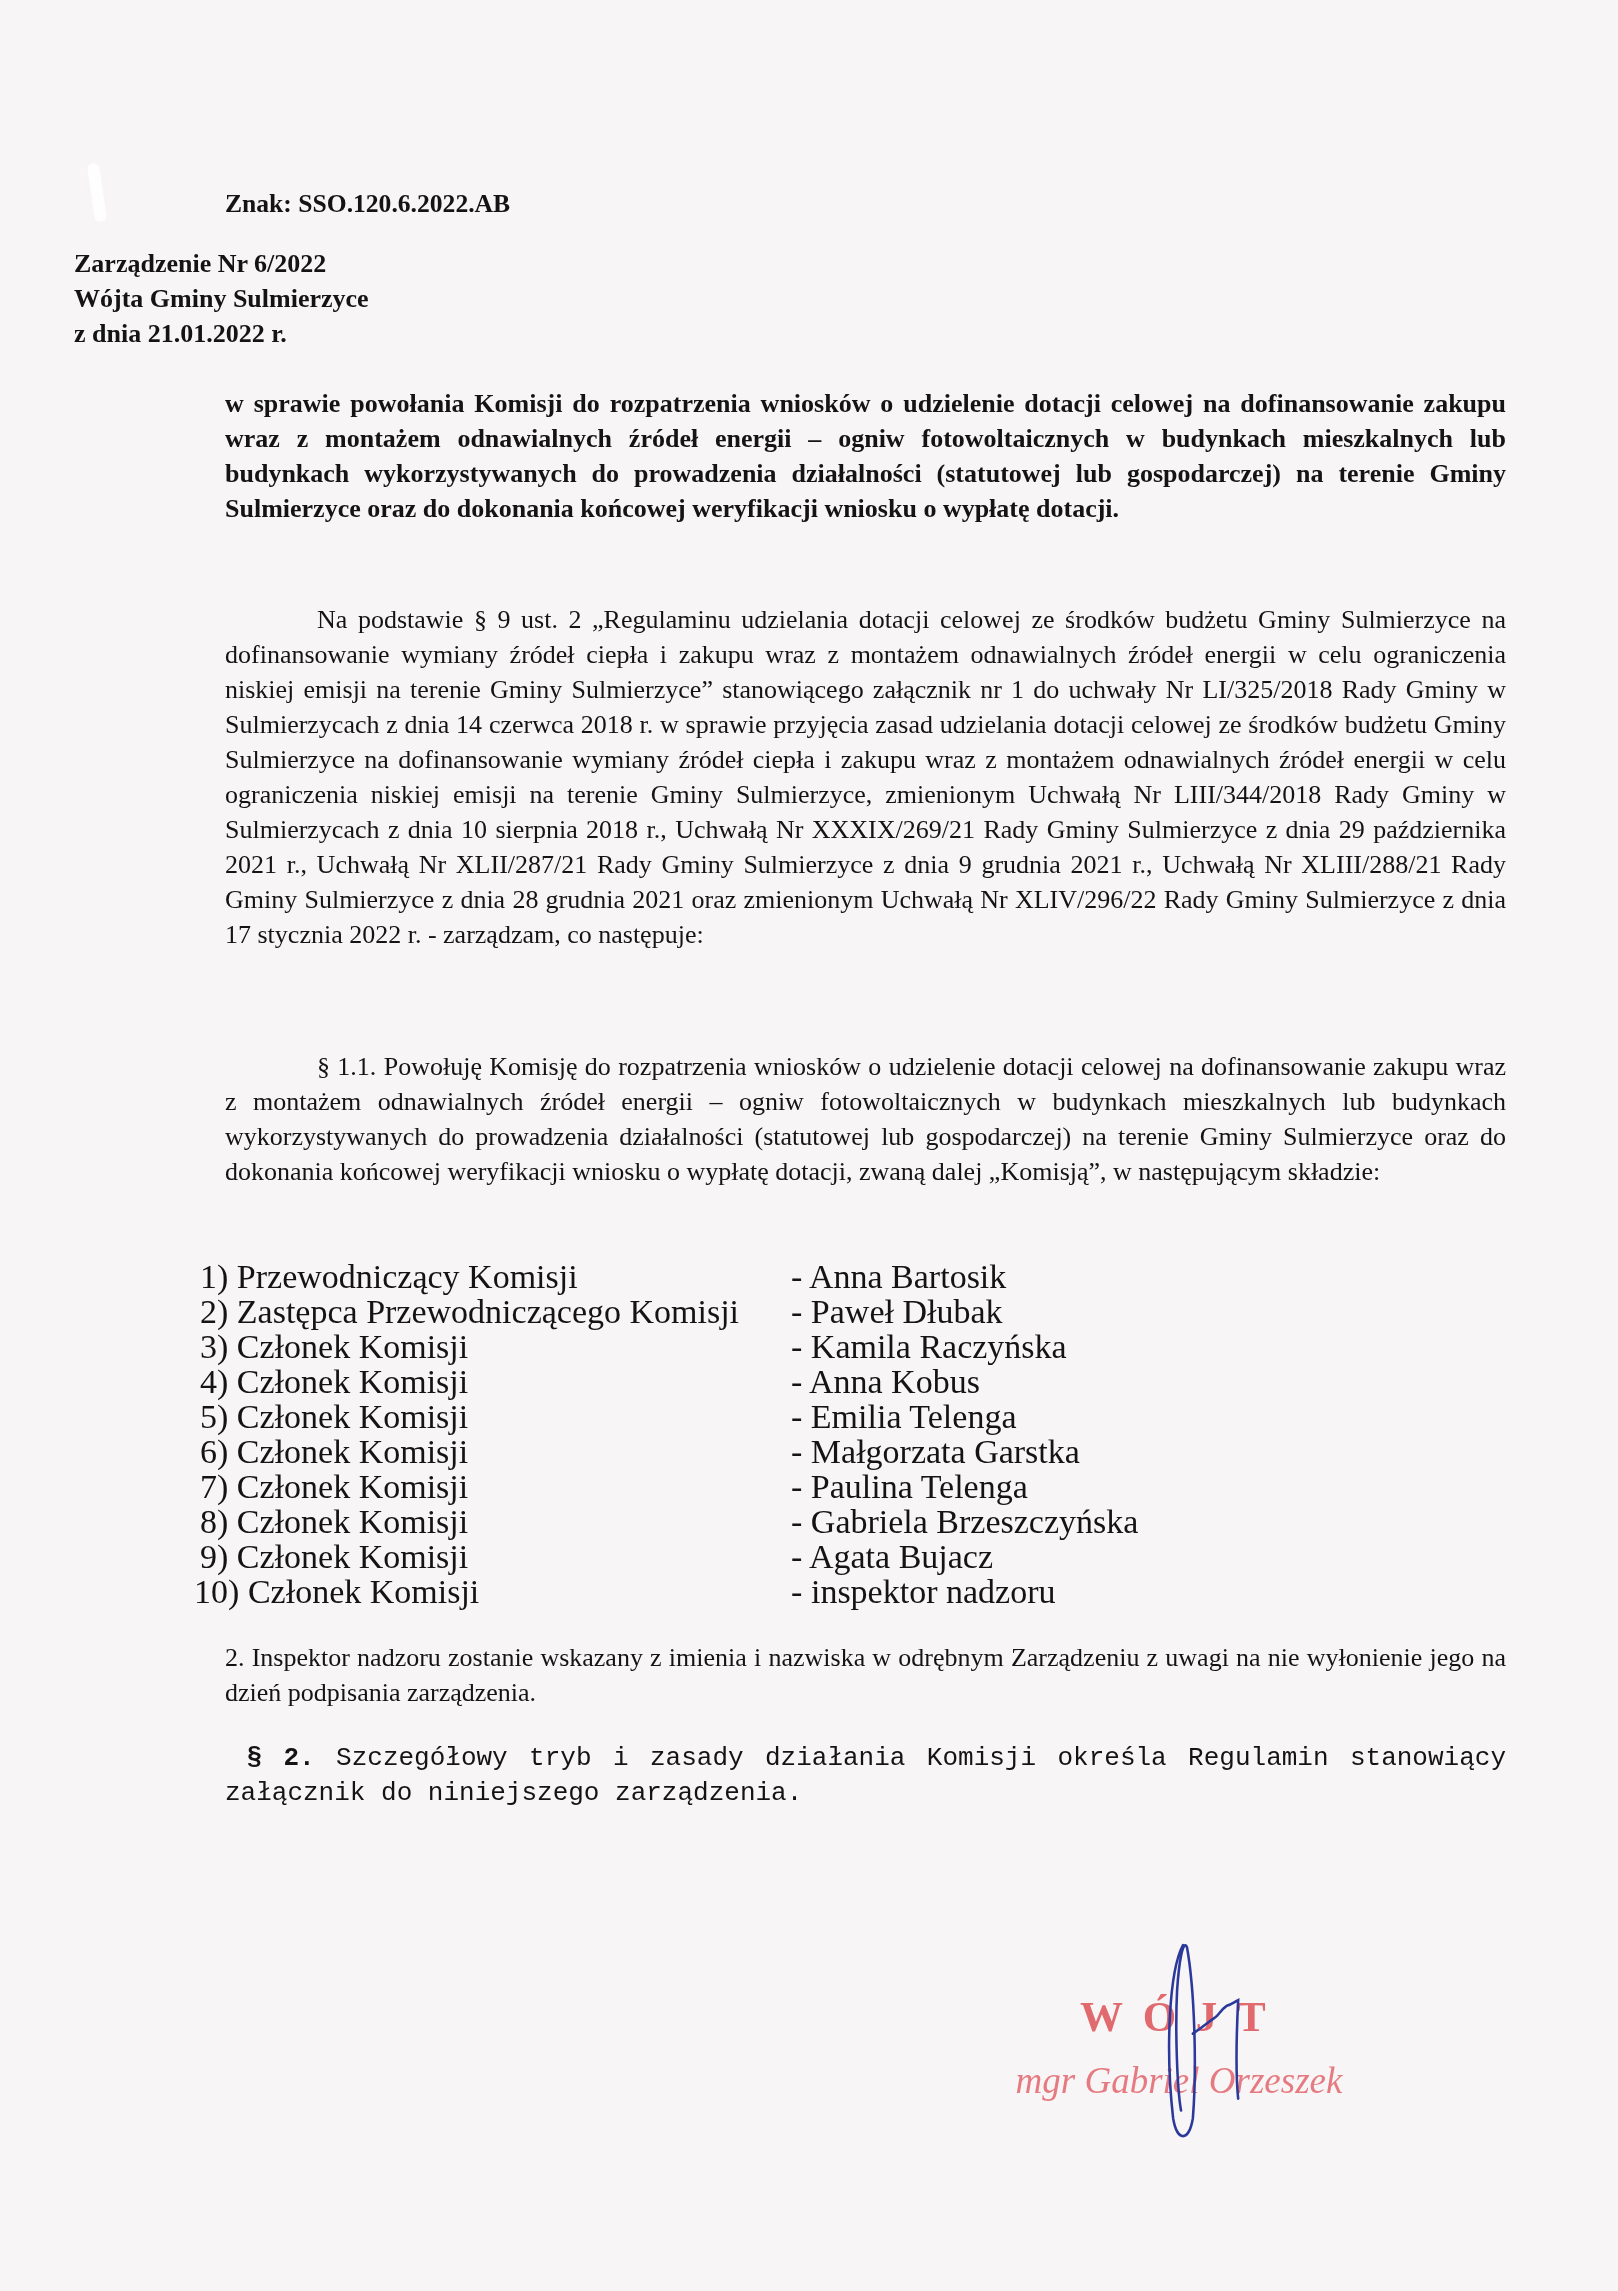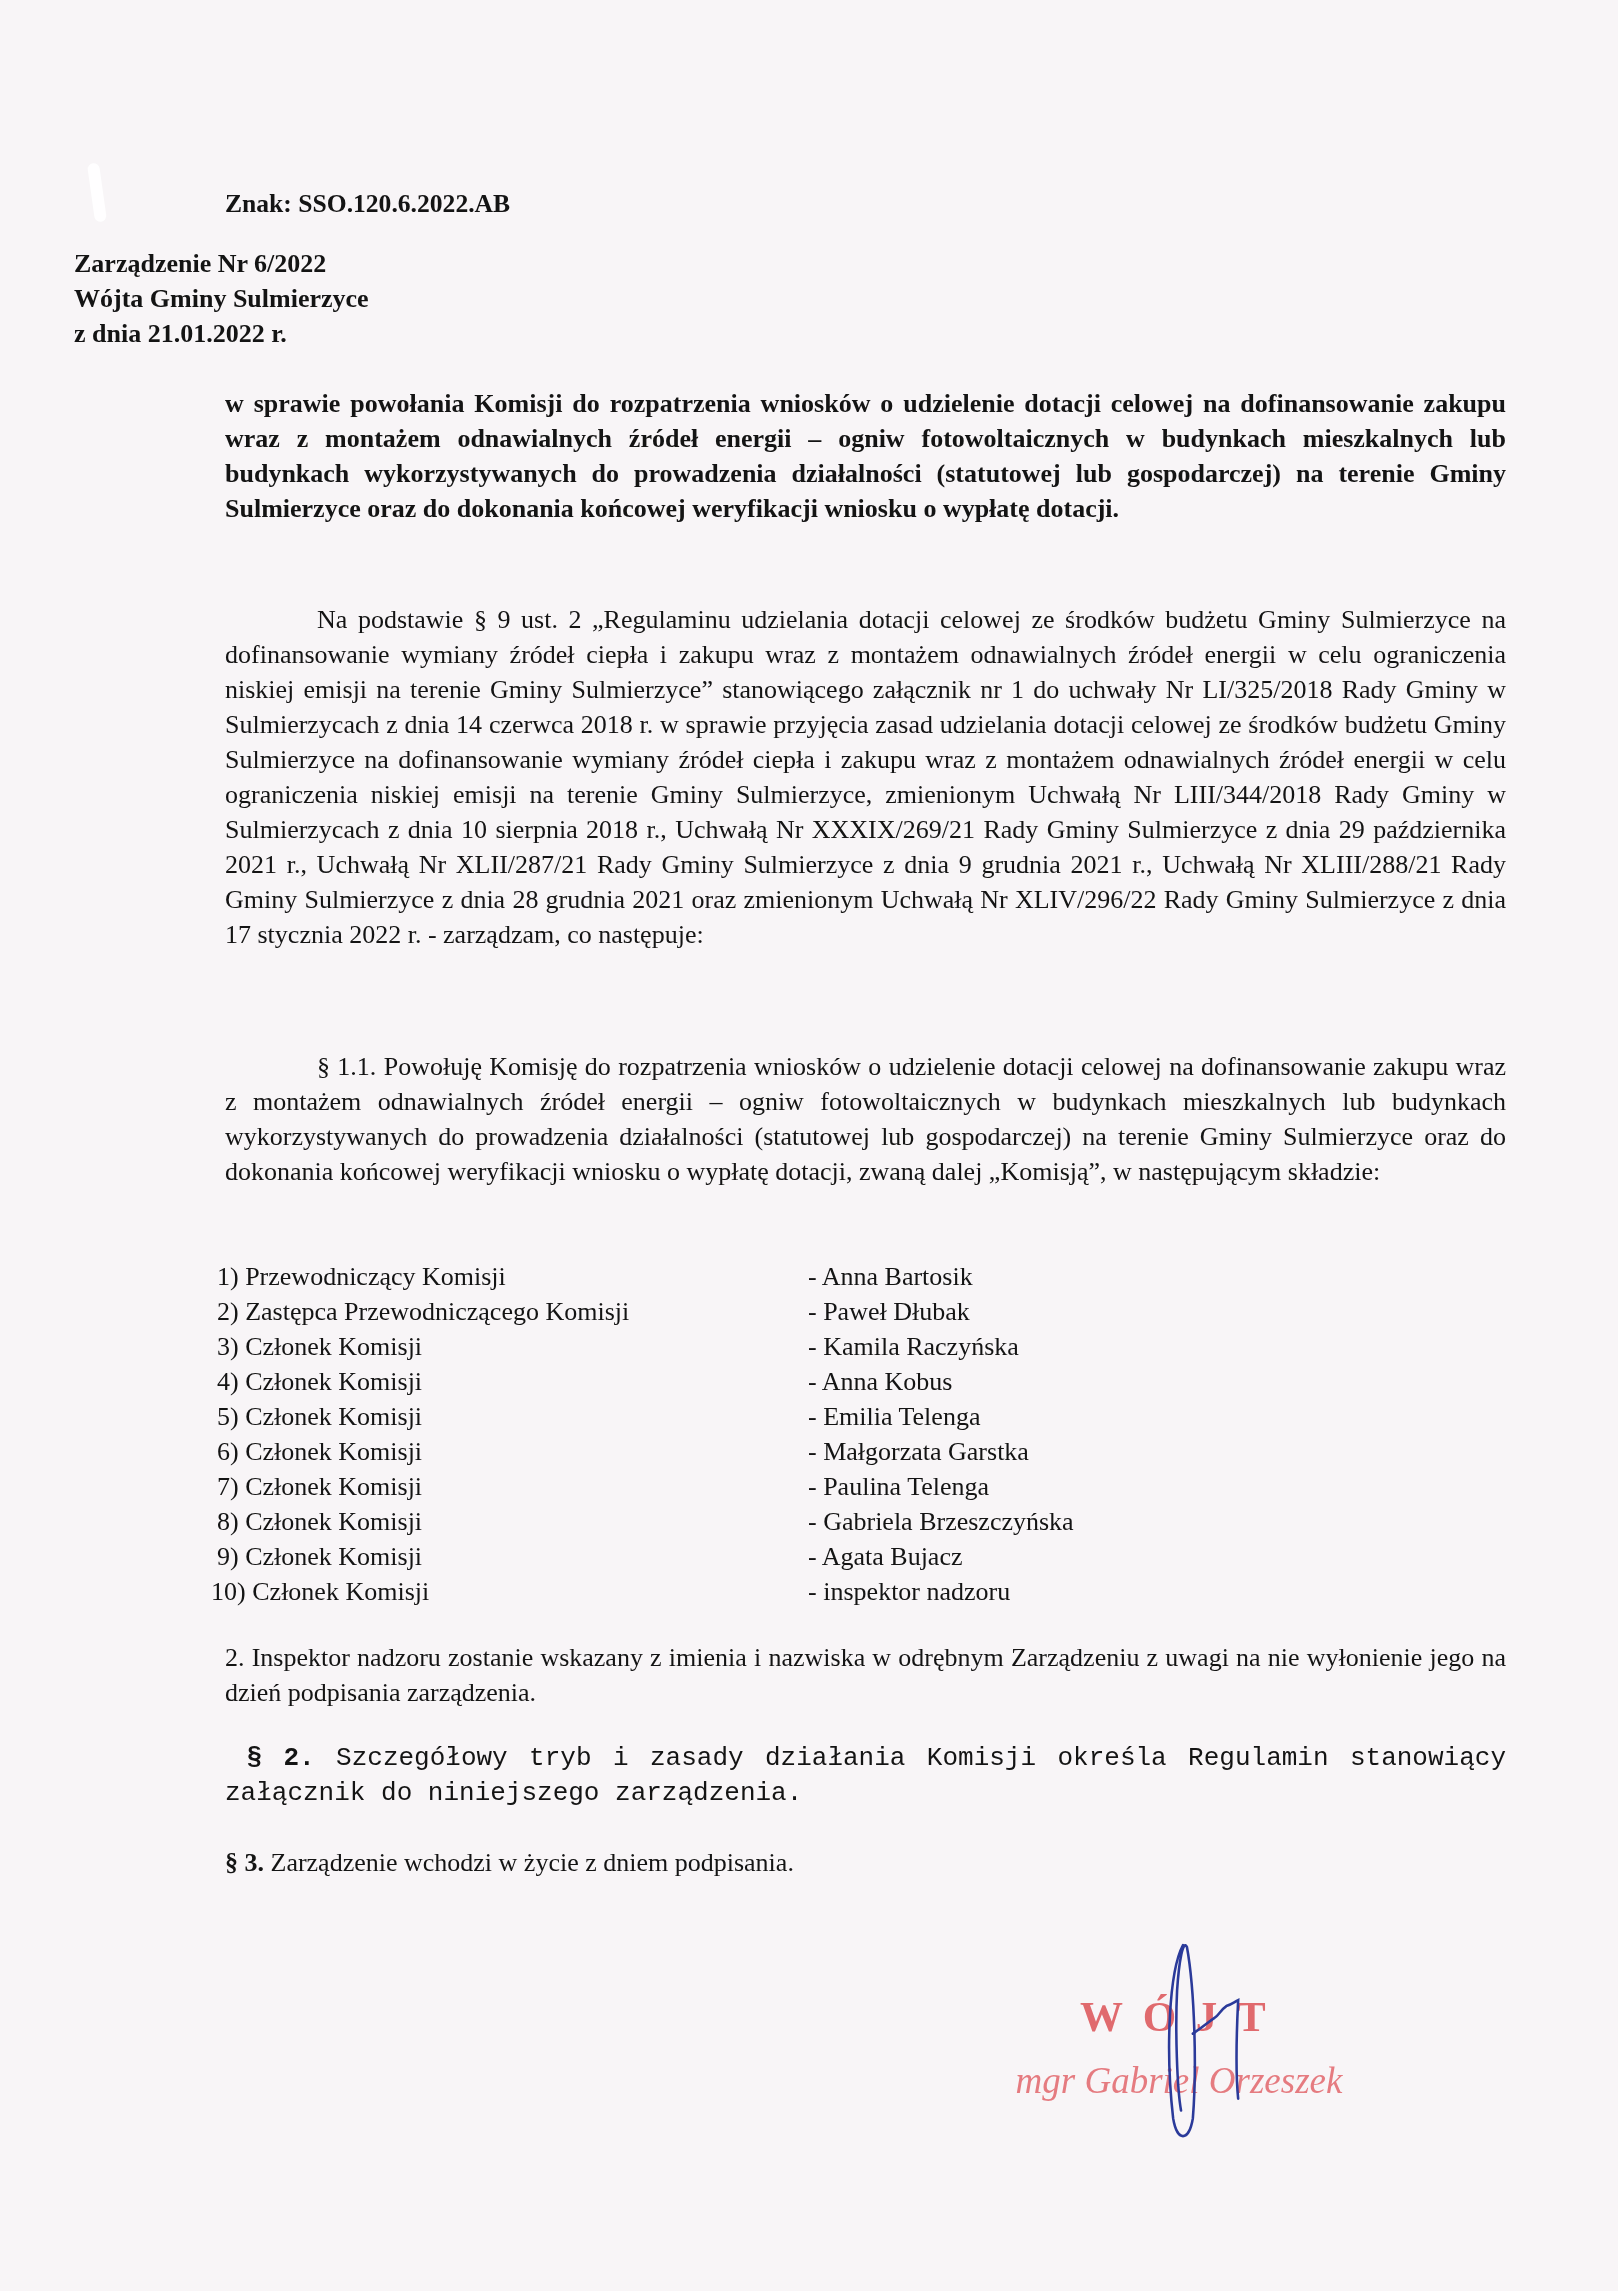--- a/index.html
+++ b/index.html
@@ -15,21 +15,21 @@
   .abs { position: absolute; white-space: nowrap; }
   .ref { left: 185px; top: 189px; font-size: 25.6px; font-weight: bold; }
   .heading { left: 0; width: 1618px; text-align: left; top: 246px; font-size: 26px; font-weight: bold; line-height: 35px; white-space: normal; }
   .heading div { padding-left: 34px; }
   .block { position: absolute; left: 185px; width: 1281px; }
   .subject { top: 386px; font-size: 26px; font-weight: bold; line-height: 35px; text-align: justify; }
   .para { font-size: 26px; line-height: 35px; text-align: justify; }
   .p-basis { top: 602px; }
   .p-s1 { top: 1049px; }
   .indent { text-indent: 92px; }
-  .members { position: absolute; left: 177px; top: 1259px; font-size: 26px; line-height: 35px; }
+  .members { position: absolute; left: 160px; top: 1259px; font-size: 34px; line-height: 35px; }
   .members .row { display: flex; }
   .members .role { width: 591px; }
   .members .role.n10 { margin-left: -5.9px; width: 597px; }
   .p-2 { top: 1640px; }
   .p-s2 { top: 1741px; font-family: Liberation Mono, monospace; }
   .p-s3 { top: 1845px; }
   b.sec { font-weight: bold; }
   .stamp { position: absolute; left: 946px; top: 1931px; width: 394px; height: 227px; }
   .stamp-title { position: absolute; left: 94px; top: 61px; font-size: 43px; font-weight: bold; color: #e06a6e; letter-spacing: 19.7px; }
   .stamp-name { position: absolute; left: 29.6px; top: 128px; font-size: 37px; font-style: italic; color: #e57b80; }
@@ -97,21 +97,20 @@
       <div class="row">
         <span class="role n10">10) Członek Komisji</span>
         <span class="name">- inspektor nadzoru</span>
       </div>
     </div>
 
   <div class="block para p-2">2. Inspektor nadzoru zostanie wskazany z imienia i nazwiska w odrębnym Zarządzeniu z uwagi na nie wyłonienie jego na dzień podpisania zarządzenia.</div>
 
   <div class="block para p-s2">&nbsp;<b class="sec">§ 2.</b> <span>Szczegółowy tryb i zasady działania Komisji określa Regulamin stanowiący załącznik do niniejszego zarządzenia.</span></div>
 
-  <div class="block para p-s3"><b class="sec">§ 3.</b> <span>Zarządzenie wchodzi w życie z dniem podpisania.</span></div>
 
   <div class="stamp">
     <div class="stamp-title">WÓJT</div>
     <div class="stamp-name">mgr Gabriel Orzeszek</div>
     <svg class="signature" viewBox="0 0 400 230">
       <path d="M200 14 C 186 40, 182 120, 190 190 C 194 214, 206 214, 210 190 C 214 140, 212 60, 204 16 C 200 8, 196 30, 194 60 C 192 100, 194 160, 198 182" fill="none" stroke="#2b3a9a" stroke-width="2.6" stroke-linecap="round"></path>
       <path d="M210 104 C 222 96, 226 92, 232 88 C 236 86, 238 80, 244 76 C 250 74, 252 72, 256 70 C 254 110, 254 150, 256 170" fill="none" stroke="#2b3a9a" stroke-width="2.6" stroke-linecap="round"></path>
     </svg>
   </div>
 

